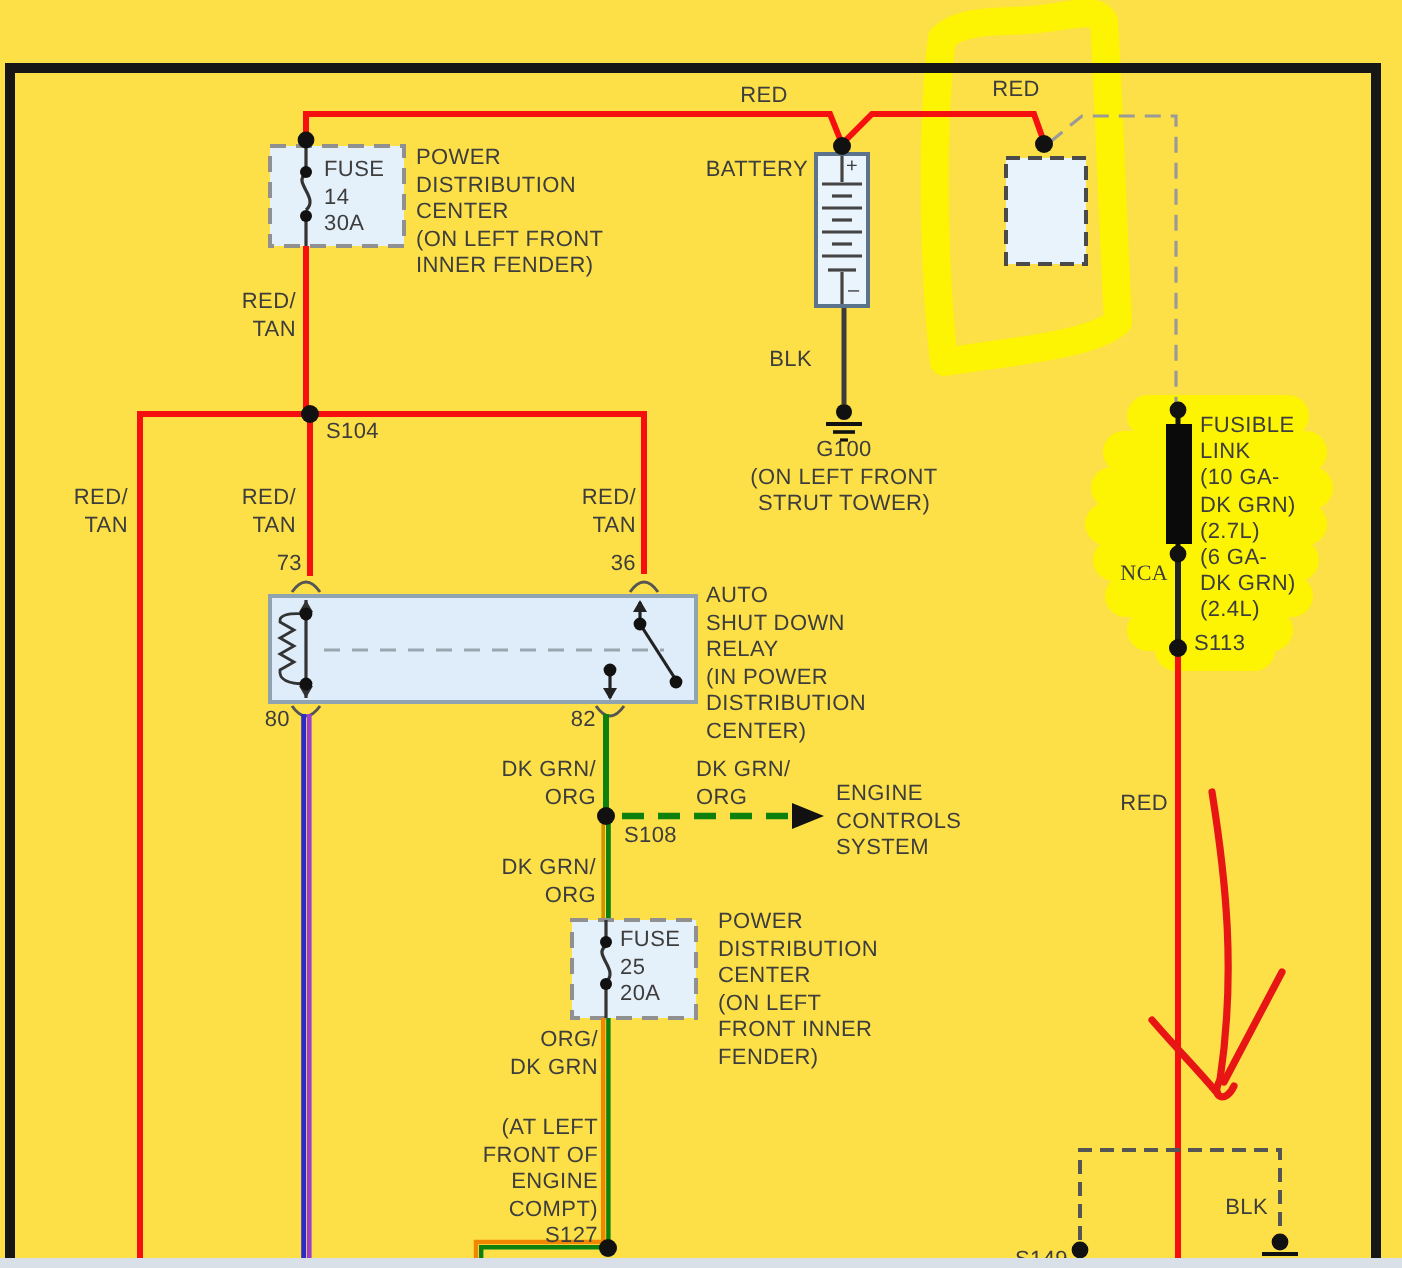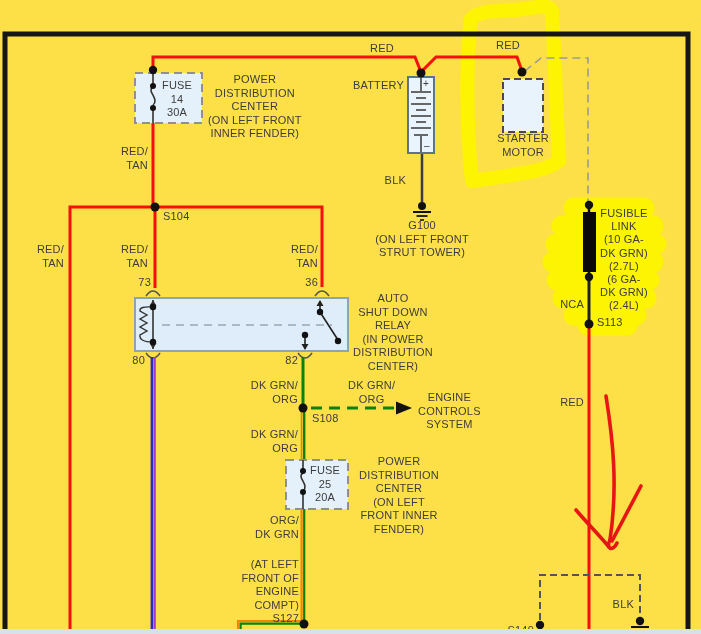--- a/index.html
+++ b/index.html
@@ -3,21 +3,21 @@
 <meta charset="utf-8">
 <style>
   html,body{margin:0;padding:0;background:#fff;}
   #stage{
     position:relative;width:701px;height:634px;overflow:hidden;background:#fde047;
     font-family:"Liberation Sans", sans-serif;color:#3d3d3d;padding-left:48px;
   }
   #gfx{position:absolute;left:0;top:0;}
   .lbl{
     position:absolute;font-size:11px;line-height:13.5px;white-space:pre-line;
-    color:#3d3d3d;letter-spacing:0.2px;text-align:center;
+    color:#3d3d3d;letter-spacing:0.2px;
   }
   .r{text-align:right;}
   .c{text-align:center;}
   .bottom-strip{position:absolute;left:0;top:629px;width:701px;height:5px;background:#d9e0e8;}
 </style>
 </head>
 <body>
 
 <div id="stage">
 
@@ -175,22 +175,20 @@
 
   <div class="lbl c" style="left:360px;top:42px;width:44px;">RED</div>
   <div class="lbl c" style="left:486px;top:39px;width:44px;">RED</div>
   <div class="lbl r" style="left:340px;top:79px;width:64px;">BATTERY</div>
   <div class="lbl" style="left:423px;top:77px;font-size:10px;">+</div>
   <div class="lbl" style="left:424px;top:139px;font-size:10px;">–</div>
   <div class="lbl r" style="left:360px;top:174px;width:46px;">BLK</div>
   <div class="lbl c" style="left:352px;top:219px;width:140px;">G100
 (ON LEFT FRONT
 STRUT TOWER)</div>
-  <div class="lbl c" style="left:473px;top:132px;width:100px;">STARTER
-MOTOR</div>
 
   <div class="lbl" style="left:162px;top:79px;">FUSE
 14
 30A</div>
   <div class="lbl" style="left:208px;top:73px;">POWER
 DISTRIBUTION
 CENTER
 (ON LEFT FRONT
 INNER FENDER)</div>
   <div class="lbl r" style="left:100px;top:145px;width:48px;">RED/
@@ -236,21 +234,21 @@
 FRONT INNER
 FENDER)</div>
   <div class="lbl r" style="left:240px;top:514px;width:59px;text-align:right;">ORG/
 DK GRN</div>
   <div class="lbl r" style="left:225px;top:558px;width:74px;">(AT LEFT
 FRONT OF
 ENGINE
 COMPT)
 S127</div>
 
-  <div class="lbl r" style="left:550px;top:298px;width:34px;">NCA</div>
+  <div class="lbl r" style="left:550px;top:281px;width:34px;font-family:Liberation Serif, serif;">NCA</div>
   <div class="lbl" style="left:600px;top:207px;line-height:13.2px;">FUSIBLE
 LINK
 (10 GA-
 DK GRN)
 (2.7L)
 (6 GA-
 DK GRN)
 (2.4L)</div>
   <div class="lbl" style="left:597px;top:316px;">S113</div>
   <div class="lbl r" style="left:550px;top:396px;width:34px;">RED</div>

